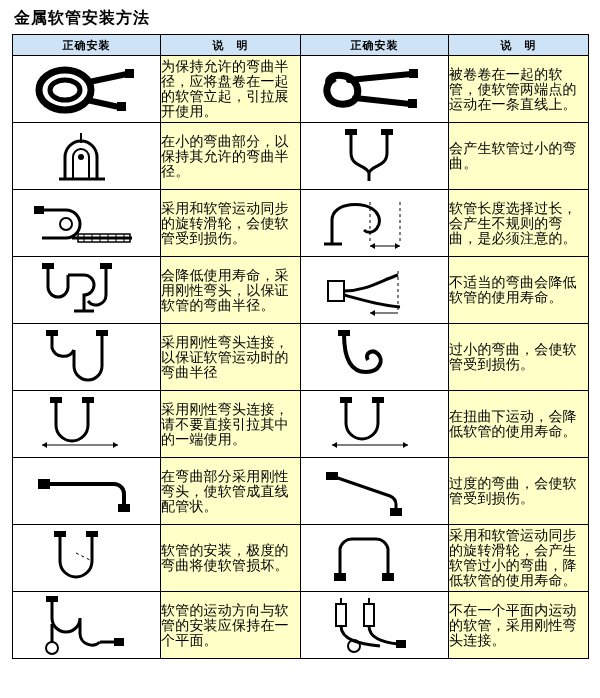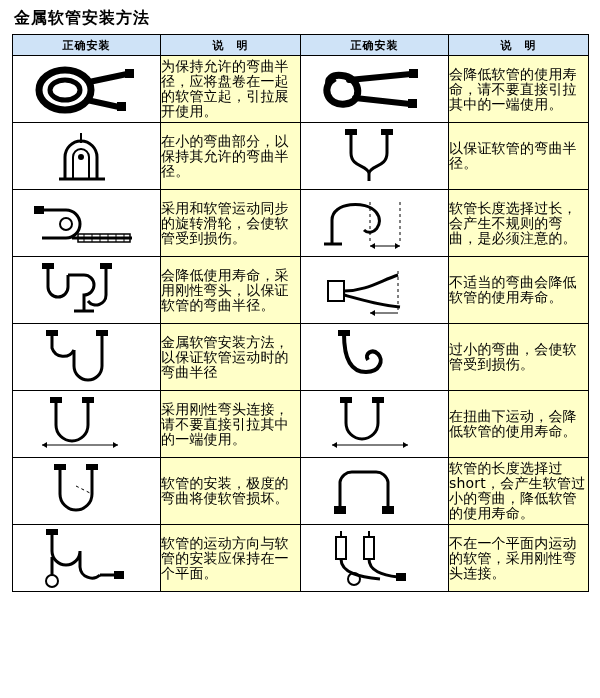--- a/index.html
+++ b/index.html
@@ -115,21 +115,21 @@
           <span class="fig">
             <svg width="120" height="58" viewBox="0 0 120 58">
               <path d="M20 18 C5 26 12 46 30 44 C48 42 46 20 30 16 C16 13 12 20 14 26" fill="none" stroke="#000" stroke-width="7"></path>
               <path d="M34 20 L96 14" stroke="#000" stroke-width="6" fill="none" stroke-linecap="round"></path>
               <rect x="94" y="9" width="9" height="9" fill="#000"></rect>
               <path d="M40 38 L95 44" stroke="#000" stroke-width="6" fill="none" stroke-linecap="round"></path>
               <rect x="93" y="39" width="9" height="9" fill="#000"></rect>
             </svg>
           </span>
         </td>
-        <td class="txt-cell">会降低软管的使用寿命，请不要直接引拉其中的一端使用。</td>
+        <td class="txt-cell">被卷卷在一起的软管，使软管两端点的运动在一条直线上。</td>
       </tr>
 
       <tr>
         <td class="img-cell">
           <span class="fig">
             <svg width="120" height="58" viewBox="0 0 120 58">
               <path d="M38 52 L38 30 A16 16 0 0 1 70 30 L70 52" fill="none" stroke="#000" stroke-width="3"></path>
               <path d="M46 52 L46 30 A8 8 0 0 1 62 30 L62 52" fill="none" stroke="#000" stroke-width="2"></path>
               <line x1="32" y1="52" x2="78" y2="52" stroke="#000" stroke-width="3"></line>
               <circle cx="54" cy="30" r="3" fill="#000"></circle>
@@ -142,21 +142,21 @@
           <span class="fig">
             <svg width="120" height="58" viewBox="0 0 120 58">
               <path d="M36 6 L36 26 C36 40 52 38 54 46" fill="none" stroke="#000" stroke-width="3"></path>
               <path d="M72 6 L72 26 C72 40 56 38 54 46" fill="none" stroke="#000" stroke-width="3"></path>
               <line x1="54" y1="46" x2="54" y2="54" stroke="#000" stroke-width="3"></line>
               <rect x="30" y="2" width="12" height="6" fill="#000"></rect>
               <rect x="66" y="2" width="12" height="6" fill="#000"></rect>
             </svg>
           </span>
         </td>
-        <td class="txt-cell">以保证软管的弯曲半径。</td>
+        <td class="txt-cell">会产生软管过小的弯曲。</td>
       </tr>
 
       <tr>
         <td class="img-cell">
           <span class="fig">
             <svg width="130" height="58" viewBox="0 0 130 58">
               <path d="M20 16 L44 16 A14 14 0 0 1 44 44 L20 44" fill="none" stroke="#000" stroke-width="3"></path>
               <circle cx="44" cy="30" r="6" fill="none" stroke="#000" stroke-width="2"></circle>
               <path d="M50 44 L110 44" stroke="#000" stroke-width="3" fill="none"></path>
               <rect x="56" y="40" width="52" height="8" fill="none" stroke="#000" stroke-width="1.5"></rect>
@@ -220,21 +220,21 @@
         <td class="img-cell">
           <span class="fig">
             <svg width="130" height="58" viewBox="0 0 130 58">
               <path d="M30 6 L30 20 A12 12 0 0 0 52 22" fill="none" stroke="#000" stroke-width="3"></path>
               <path d="M52 22 L52 38 A14 14 0 0 0 80 38 L80 6" fill="none" stroke="#000" stroke-width="3"></path>
               <rect x="24" y="2" width="12" height="6" fill="#000"></rect>
               <rect x="74" y="2" width="12" height="6" fill="#000"></rect>
             </svg>
           </span>
         </td>
-        <td class="txt-cell">金属软管安装方法，以保证软管运动时的弯曲半径</td>
+        <td class="txt-cell">采用刚性弯头连接，以保证软管运动时的弯曲半径</td>
         <td class="img-cell">
           <span class="fig">
             <svg width="130" height="58" viewBox="0 0 130 58">
               <path d="M34 6 C34 30 40 44 56 44 C70 44 74 32 68 26 C62 20 54 26 58 32" fill="none" stroke="#000" stroke-width="4"></path>
               <rect x="28" y="2" width="12" height="6" fill="#000"></rect>
             </svg>
           </span>
         </td>
         <td class="txt-cell">过小的弯曲，会使软管受到损伤。</td>
       </tr>
@@ -261,20 +261,43 @@
               <rect x="62" y="2" width="12" height="6" fill="#000"></rect>
               <line x1="22" y1="50" x2="98" y2="50" stroke="#000" stroke-width="1"></line>
               <path d="M22 50 l5 -3 l0 6 z" fill="#000"></path>
               <path d="M98 50 l-5 -3 l0 6 z" fill="#000"></path>
             </svg>
           </span>
         </td>
         <td class="txt-cell">在扭曲下运动，会降低软管的使用寿命。</td>
       </tr>
 
+      <tr>
+        <td class="img-cell">
+          <span class="fig">
+            <svg width="130" height="58" viewBox="0 0 130 58">
+              <path d="M22 22 L92 22" fill="none" stroke="#000" stroke-width="4"></path>
+              <path d="M92 22 A10 10 0 0 1 102 32 L102 44" fill="none" stroke="#000" stroke-width="4"></path>
+              <rect x="16" y="17" width="12" height="10" fill="#000"></rect>
+              <rect x="96" y="42" width="12" height="8" fill="#000"></rect>
+            </svg>
+          </span>
+        </td>
+        <td class="txt-cell">在弯曲部分采用刚性弯头，使软管成直线配管状。</td>
+        <td class="img-cell">
+          <span class="fig">
+            <svg width="130" height="58" viewBox="0 0 130 58">
+              <path d="M22 14 L80 34 A10 10 0 0 1 86 44 L86 50" fill="none" stroke="#000" stroke-width="3"></path>
+              <rect x="16" y="10" width="12" height="8" fill="#000"></rect>
+              <rect x="80" y="46" width="12" height="8" fill="#000"></rect>
+            </svg>
+          </span>
+        </td>
+        <td class="txt-cell">过度的弯曲，会使软管受到损伤。</td>
+      </tr>
 
       <tr>
         <td class="img-cell">
           <span class="fig">
             <svg width="130" height="58" viewBox="0 0 130 58">
               <path d="M38 6 L38 32 A16 16 0 0 0 70 32 L70 6" fill="none" stroke="#000" stroke-width="3"></path>
               <rect x="32" y="2" width="12" height="6" fill="#000"></rect>
               <rect x="64" y="2" width="12" height="6" fill="#000"></rect>
               <line x1="54" y1="24" x2="70" y2="32" stroke="#000" stroke-width="1" stroke-dasharray="3,3"></line>
             </svg>
@@ -283,21 +306,21 @@
         <td class="txt-cell">软管的安装，极度的弯曲将使软管损坏。</td>
         <td class="img-cell">
           <span class="fig">
             <svg width="130" height="58" viewBox="0 0 130 58">
               <path d="M30 48 L30 20 A12 12 0 0 1 42 10 L66 10 A12 12 0 0 1 78 20 L78 48" fill="none" stroke="#000" stroke-width="3"></path>
               <rect x="24" y="44" width="12" height="8" fill="#000"></rect>
               <rect x="72" y="44" width="12" height="8" fill="#000"></rect>
             </svg>
           </span>
         </td>
-        <td class="txt-cell">软管的长度选择过short，会产生软管过小的弯曲，降低软管的使用寿命。</td>
+        <td class="txt-cell">采用和软管运动同步的旋转滑轮，会产生软管过小的弯曲，降低软管的使用寿命。</td>
       </tr>
 
       <tr>
         <td class="img-cell">
           <span class="fig">
             <svg width="130" height="62" viewBox="0 0 130 62">
               <path d="M30 6 L30 24 A14 14 0 0 0 58 24 L58 40 A12 12 0 0 0 78 48" fill="none" stroke="#000" stroke-width="3"></path>
               <path d="M78 48 L96 48" stroke="#000" stroke-width="3"></path>
               <circle cx="30" cy="54" r="6" fill="none" stroke="#000" stroke-width="2"></circle>
               <line x1="30" y1="30" x2="30" y2="48" stroke="#000" stroke-width="3"></line>

